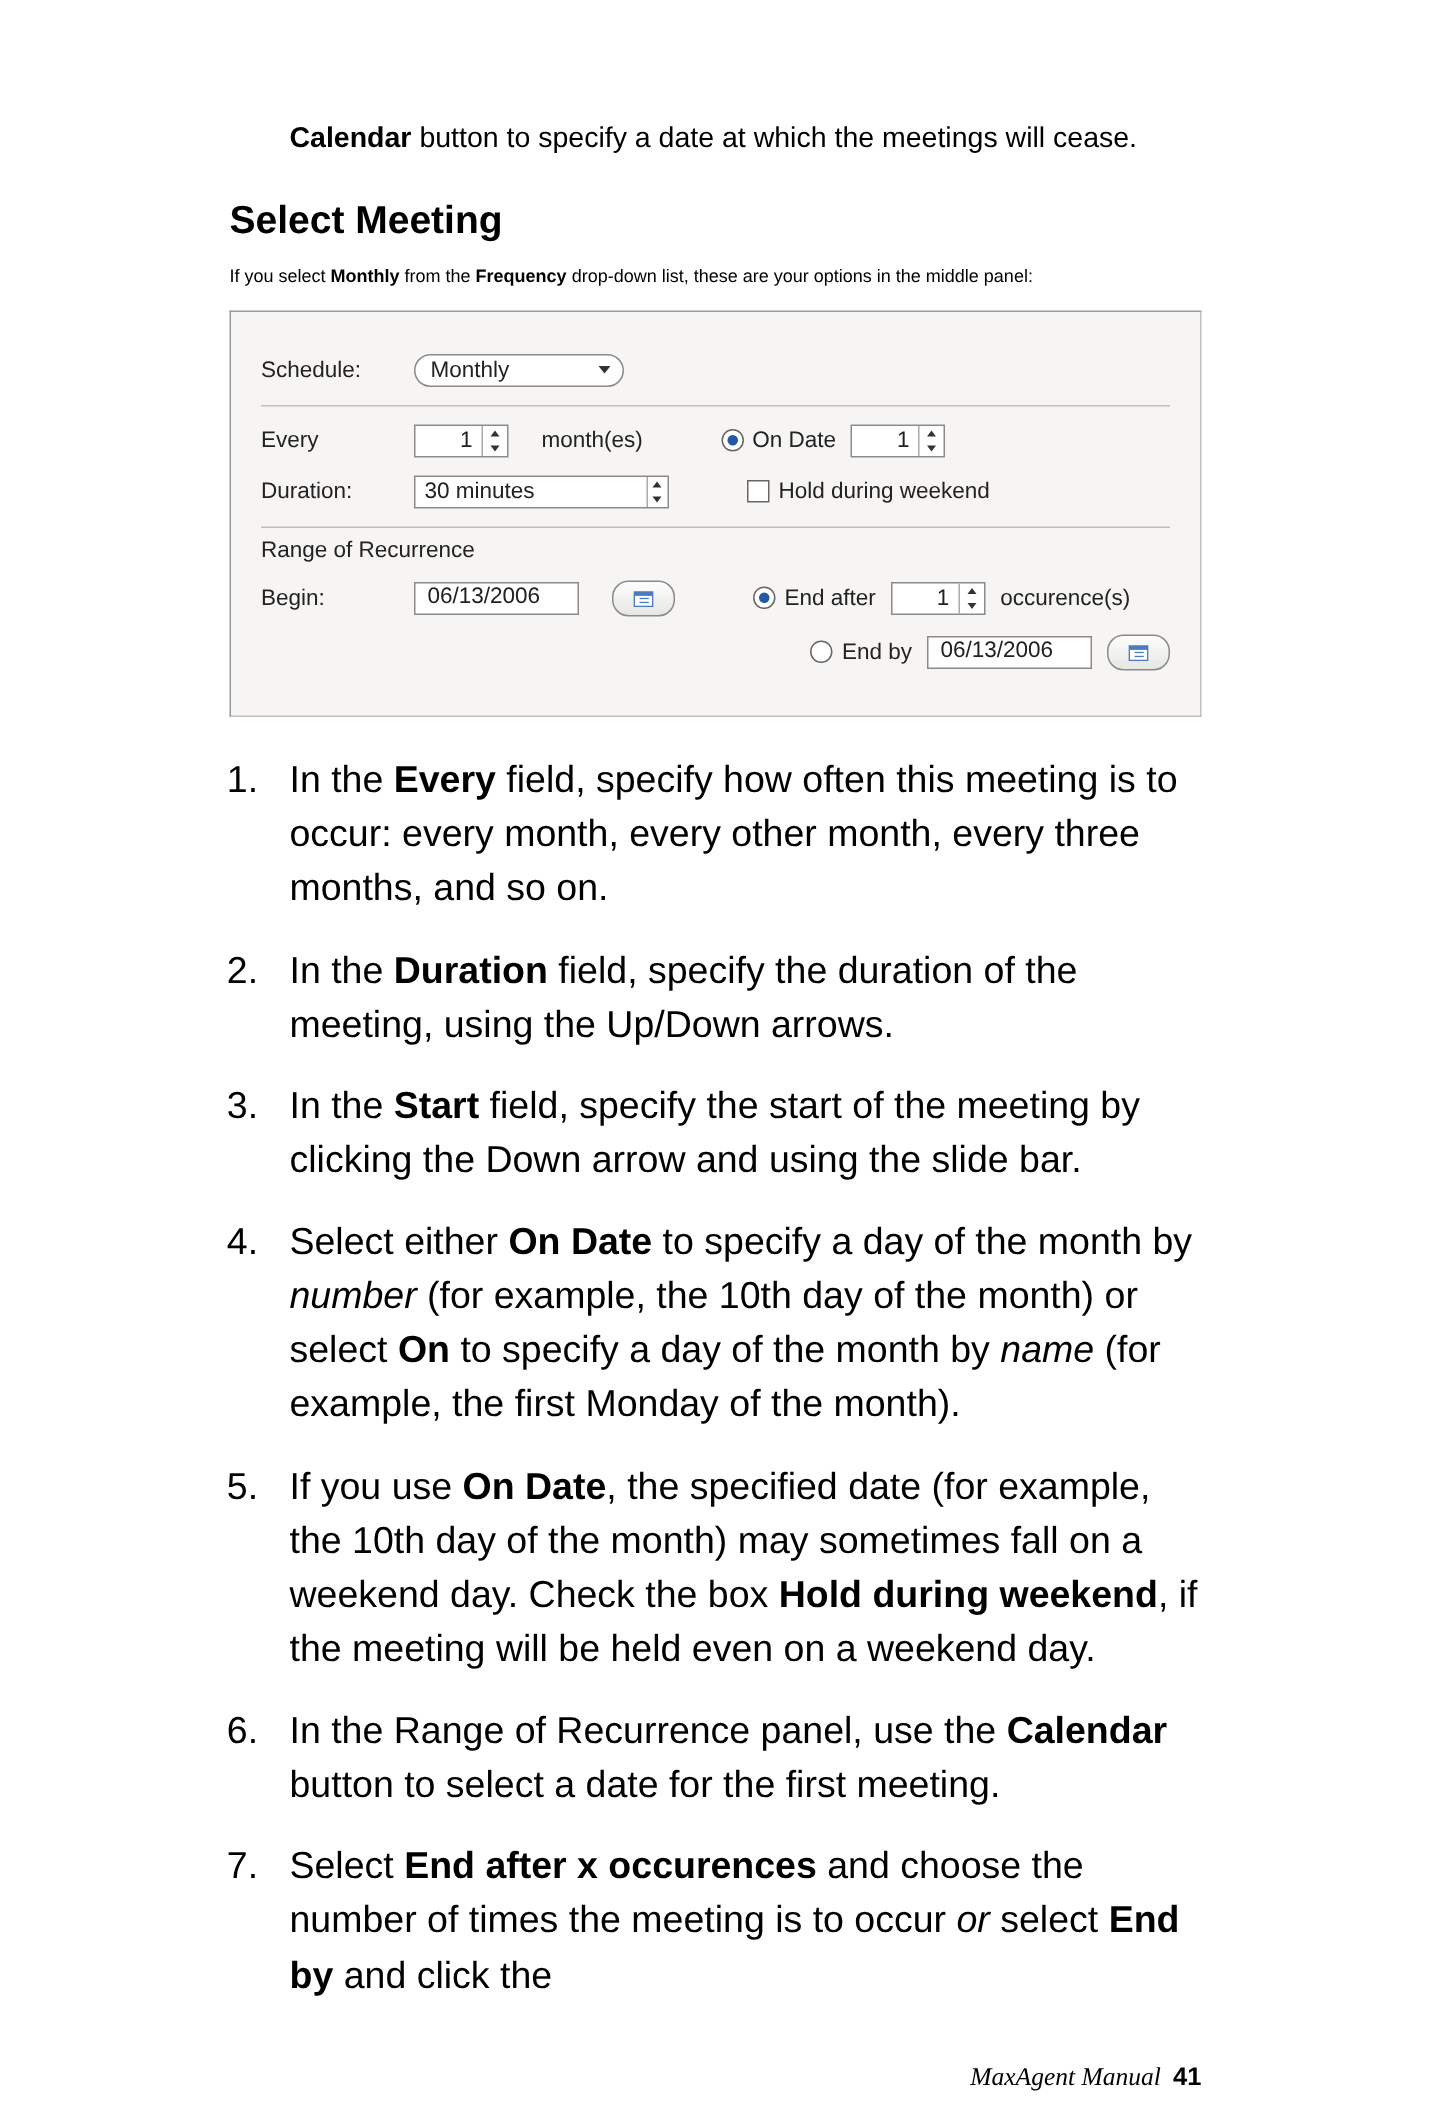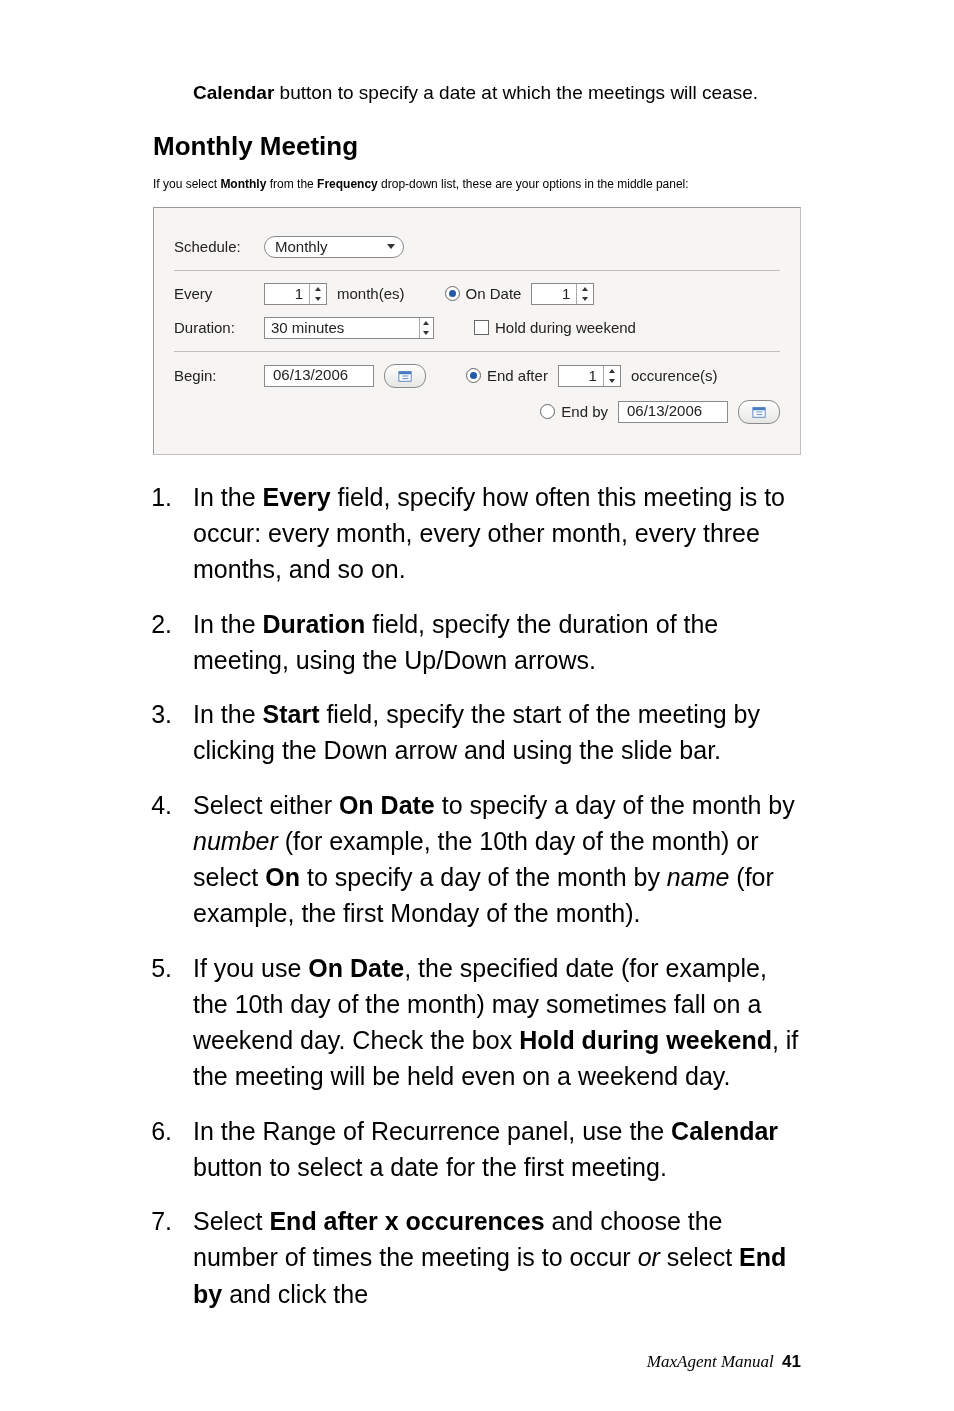--- a/index.html
+++ b/index.html
@@ -47,21 +47,21 @@
     margin: 10px 0 24px 0;
     padding: 16px 20px 18px 20px;
     font-family: Tahoma, Verdana, sans-serif;
     font-size: 15px;
     color: #222;
   }
   .row {
     display: flex;
     align-items: center;
     margin: 12px 0;
-    gap: 10px;
+    gap: 22px;
   }
   .lbl-col {
     width: 80px;
     flex-shrink: 0;
   }
   .dropdown, .combo {
     display: inline-flex;
     align-items: center;
     background: #fff;
     border: 1px solid #8a8a8a;
@@ -220,21 +220,21 @@
 </style>
 </head>
 <body>
 
 <div class="page">
 
   <p class="indent-para">
     <b>Calendar</b><span> button to specify a date at which the meetings will cease.</span>
   </p>
 
-  <div class="h2">Monthly Meeting</div>
+  <div class="h2">Select Meeting</div>
 
   <p class="body-para">
     <span>If you select </span><b>Monthly</b><span> from the </span><b>Frequency</b><span> drop-down list, these are your options in the middle panel:</span>
   </p>
 
   <div class="shot">
     <div class="row">
       <span class="lbl-col">Schedule:</span>
       <span class="dropdown wide">
         <span>Monthly</span>
@@ -295,20 +295,21 @@
       <span class="right-group">
         <span class="checkbox">
           <span class="box"></span>
           <span>Hold during weekend</span>
         </span>
       </span>
     </div>
 
 
     <hr class="hr">
+    <div class="section-label">Range of Recurrence</div>
 
     <div class="row">
       <span class="lbl-col">Begin:</span>
       <span class="textbox">
         <span>06/13/2006</span>
       </span>
       <span class="cal-btn">
         <svg viewBox="0 0 16 16">
             <rect x="1" y="3" width="14" height="11" fill="#fff" stroke="#4a7abf"></rect>
             <rect x="1" y="3" width="14" height="3" fill="#4a7abf"></rect>

